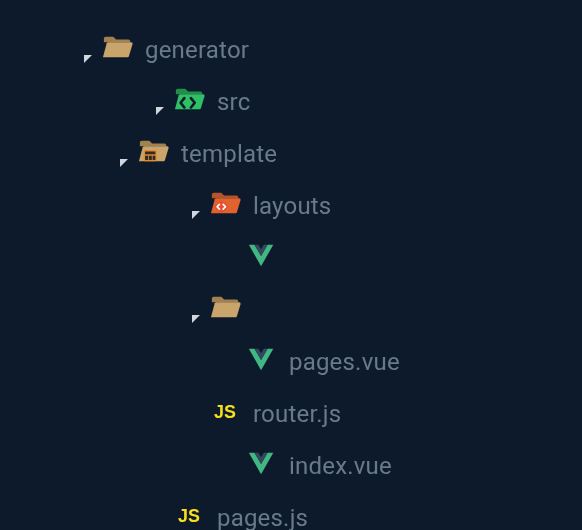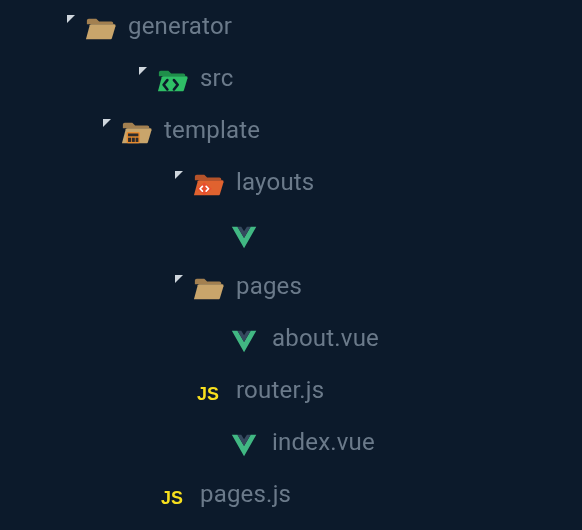--- a/index.html
+++ b/index.html
@@ -8,24 +8,25 @@
       font-family: -apple-system, BlinkMacSystemFont, "Segoe UI", Roboto, Helvetica, Arial, sans-serif;
       font-size: 24px;
       color: #6b7a8a;
       padding: 12px 0;
       width: 582px;
       height: 530px;
       overflow: hidden;
     }
     .row {
       display: flex;
-      align-items: flex-start;
+      align-items: flex-end;
       height: 52px;
       padding-left: 8px;
       cursor: pointer;
+      margin-left: 17px;
     }
     .indent { display: inline-block; height: 1px; }
     .chevron {
       width: 22px;
       display: inline-flex;
       justify-content: center;
       align-items: center;
       color: #cfd6dd;
       flex-shrink: 0;
     }
@@ -124,35 +125,34 @@
       <span class="chevron">
         <svg width="12" height="12" viewBox="0 0 12 12">
           <use href="#sv-chevron"></use>
         </svg>
       </span>
       <span class="icon">
         <svg width="32" height="30" viewBox="0 0 34 30">
           <use href="#sv-folder-open"></use>
         </svg>
       </span>
-      <span class="label">pages</span>
     </div>
     <div class="row">
       <span class="indent" style="width: 196px;"></span>
       <span class="chevron hidden">
         <svg width="12" height="12" viewBox="0 0 12 12">
           <use href="#sv-chevron"></use>
         </svg>
       </span>
       <span class="icon">
         <svg width="32" height="30" viewBox="0 0 34 30">
           <use href="#sv-vue"></use>
         </svg>
       </span>
-      <span class="label">about.vue</span>
+      <span class="label">pages.vue</span>
     </div>
     <div class="row">
       <span class="indent" style="width: 160px;"></span>
       <span class="chevron hidden">
         <svg width="12" height="12" viewBox="0 0 12 12">
           <use href="#sv-chevron"></use>
         </svg>
       </span>
       <span class="icon">
         <svg width="32" height="30" viewBox="0 0 34 30">

